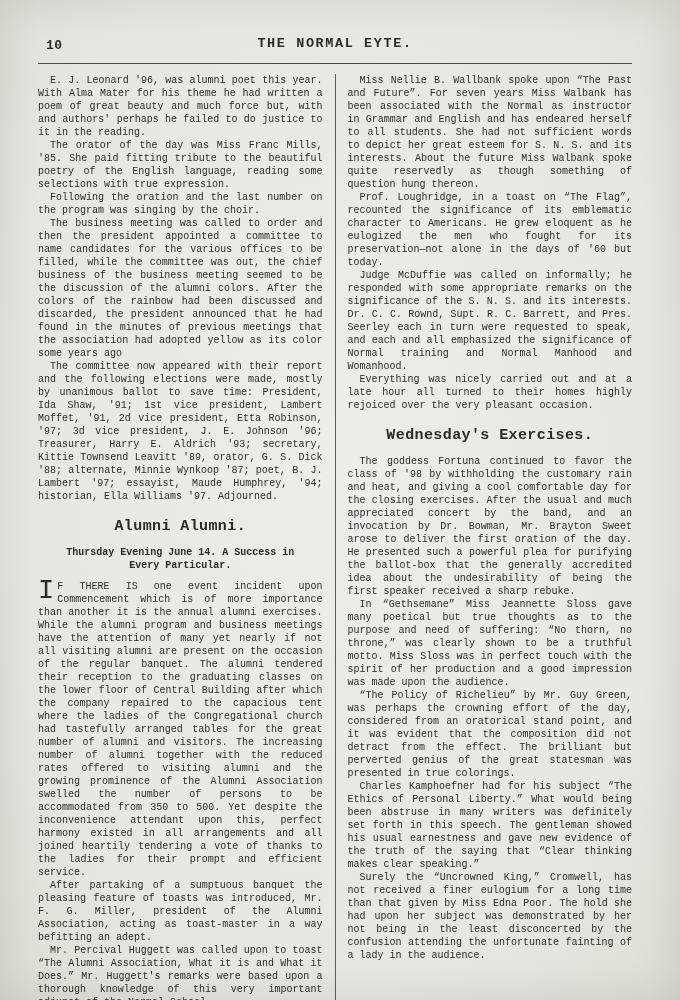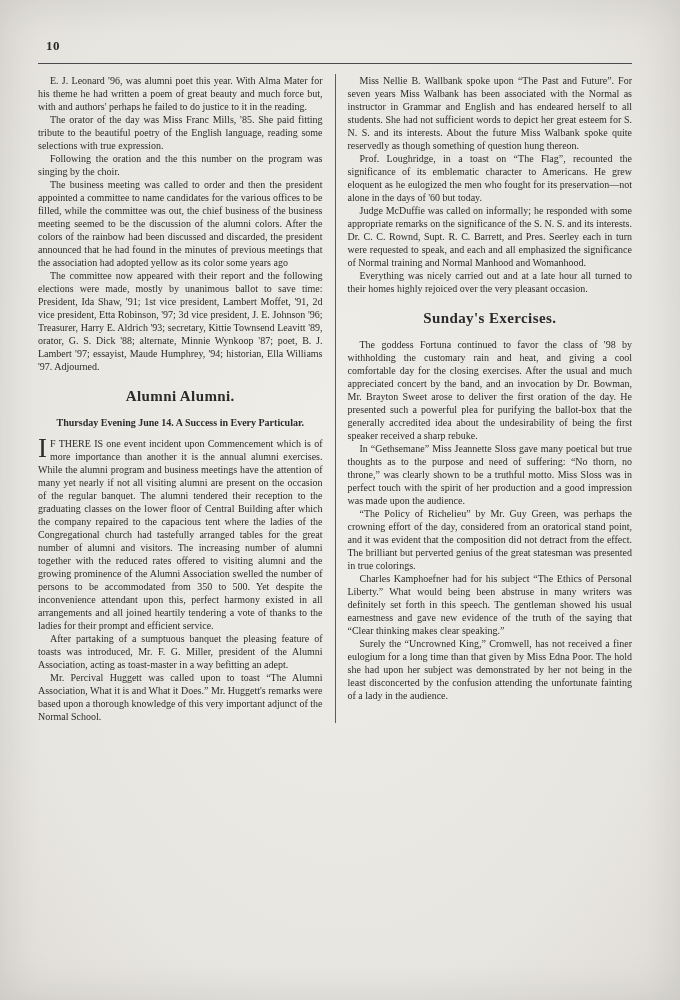--- a/index.html
+++ b/index.html
@@ -9,20 +9,21 @@
     font-family: "Liberation Serif", "DejaVu Serif", serif;
     color: #2b2b2b;
     overflow: hidden;
   }
   .page {
     box-sizing: border-box;
     width: 680px; height: 1000px;
     padding: 36px 48px 20px 38px;
     background: radial-gradient(ellipse at 50% 45%, #efede8 0%, #e8e6e0 70%, #dedcd5 100%);
     box-shadow: inset 0 0 46px rgba(0,0,0,.10);
+    font-family: Liberation Mono, monospace;
   }
   .masthead { position: relative; height: 20px; }
   .pagenum {
     position: absolute; left: 8px; top: 2px;
     font-weight: bold; font-size: 13px; letter-spacing: .5px;
   }
   .title {
     position: absolute; left: 0; right: 0; top: 0; text-align: center;
     margin: 0; font-size: 13.5px; font-weight: bold; letter-spacing: 1.6px;
   }
@@ -48,48 +49,49 @@
     padding: 1px 3px 0 0; font-weight: normal;
   }
 </style>
 </head>
 <body>
 
 <div class="page">
 
   <header class="masthead">
     <span class="pagenum">10</span>
+    <h1 class="title">THE NORMAL EYTE.</h1>
   </header>
   <div class="rule"></div>
 
   <main class="columns">
 
     <section class="col left">
       <p>E. J. Leonard '96, was alumni poet this year. With Alma Mater for his theme he had written a poem of great beauty and much force but, with and authors' perhaps he failed to do justice to it in the reading.</p>
       <p>The orator of the day was Miss Franc Mills, '85.  She paid fitting tribute to the beautiful poetry of the English language, reading some selections with true expression.</p>
-      <p>Following the oration and the this number on the program was singing by the choir.</p>
+      <p>Following the oration and the last number on the program was singing by the choir.</p>
       <p>The business meeting was called to order and then the president appointed a committee to name candidates for the various offices to be filled, while the committee was out, the chief business of the business meeting seemed to be the discussion of the alumni colors.  After the colors of the rainbow had been discussed and discarded, the president announced that he had found in the minutes of previous meetings that the association had adopted yellow as its color some years ago</p>
       <p>The committee now appeared with their report and the following elections were made, mostly by unanimous ballot to save time: President, Ida Shaw, '91; 1st vice president, Lambert Moffet, '91, 2d vice president, Etta Robinson, '97; 3d vice president, J. E. Johnson '96; Treasurer, Harry E. Aldrich '93; secretary, Kittie Townsend Leavitt '89, orator, G. S. Dick '88; alternate, Minnie Wynkoop '87; poet, B. J. Lambert '97; essayist, Maude Humphrey, '94; historian, Ella Williams '97.  Adjourned.</p>
 
       <h2>Alumni Alumni.</h2>
       <p class="subtitle">Thursday Evening June 14.  A Success in Every Particular.</p>
       <p class="dropcap">IF THERE IS one event incident upon Commencement which is of more importance than another it is the annual alumni exercises. While the alumni program and business meetings have the attention of many yet nearly if not all visiting alumni are present on the occasion of the regular banquet.  The alumni tendered their reception to the graduating classes on the lower floor of Central Building after which the company repaired to the capacious tent where the ladies of the Congregational church had tastefully arranged tables for the great number of alumni and visitors.  The increasing number of alumni together with the reduced rates offered to visiting alumni and the growing prominence of the Alumni Association swelled the number of persons to be accommodated from 350 to 500.  Yet despite the inconvenience attendant upon this, perfect harmony existed in all arrangements and all joined heartily tendering a vote of thanks to the ladies for their prompt and efficient service.</p>
       <p>After partaking of a sumptuous banquet the pleasing feature of toasts was introduced, Mr. F. G. Miller, president of the Alumni Association, acting as toast-master in a way befitting an adept.</p>
       <p>Mr. Percival Huggett was called upon to toast “The Alumni Association, What it is and What it Does.”  Mr. Huggett's remarks were based upon a thorough knowledge of this very important adjunct of the Normal School.</p>
     </section>
 
     <div class="colrule"></div>
 
     <section class="col right">
       <p>Miss Nellie B. Wallbank spoke upon “The Past and Future”.  For seven years Miss Walbank has been associated with the Normal as instructor in Grammar and English and has endeared herself to all students.  She had not sufficient words to depict her great esteem for S. N. S. and its interests.  About the future Miss Walbank spoke quite reservedly as though something of question hung thereon.</p>
       <p>Prof. Loughridge, in a toast on “The Flag”, recounted the significance of its emblematic character to Americans.  He grew eloquent as he eulogized the men who fought for its preservation—not alone in the days of '60 but today.</p>
       <p>Judge McDuffie was called on informally; he responded with some appropriate remarks on the significance of the S. N. S. and its interests.  Dr. C. C. Rownd, Supt. R. C. Barrett, and Pres. Seerley each in turn were requested to speak, and each and all emphasized the significance of Normal training and Normal Manhood and Womanhood.</p>
       <p>Everything was nicely carried out and at a late hour all turned to their homes highly rejoiced over the very pleasant occasion.</p>
 
-      <h2>Sunday's Exercises.</h2>
+      <h2>Wednesday's Exercises.</h2>
       <p>The goddess Fortuna continued to favor the class of '98 by withholding the customary rain and heat, and giving a cool comfortable day for the closing exercises.  After the usual and much appreciated concert by the band, and an invocation by Dr. Bowman, Mr. Brayton Sweet arose to deliver the first oration of the day.  He presented such a powerful plea for purifying the ballot-box that the generally accredited idea about the undesirability of being the first speaker received a sharp rebuke.</p>
       <p>In “Gethsemane” Miss Jeannette Sloss gave many poetical but true thoughts as to the purpose and need of suffering: “No thorn, no throne,” was clearly shown to be a truthful motto.  Miss Sloss was in perfect touch with the spirit of her production and a good impression was made upon the audience.</p>
       <p>“The Policy of Richelieu” by Mr. Guy Green, was perhaps the crowning effort of the day, considered from an oratorical stand point, and it was evident that the composition did not detract from the effect.  The brilliant but perverted genius of the great statesman was presented in true colorings.</p>
       <p>Charles Kamphoefner had for his subject “The Ethics of Personal Liberty.”  What would being been abstruse in many writers was definitely set forth in this speech.  The gentleman showed his usual earnestness and gave new evidence of the truth of the saying that “Clear thinking makes clear speaking.”</p>
       <p>Surely the “Uncrowned King,” Cromwell, has not received a finer eulogium for a long time than that given by Miss Edna Poor.  The hold she had upon her subject was demonstrated by her not being in the least disconcerted by the confusion attending the unfortunate fainting of a lady in the audience.</p>
     </section>
 
   </main>
 </div>
 

